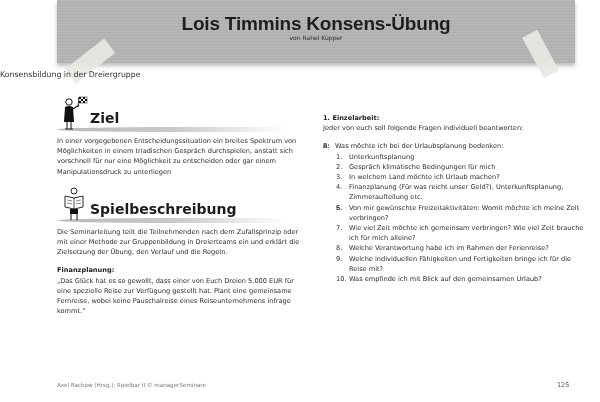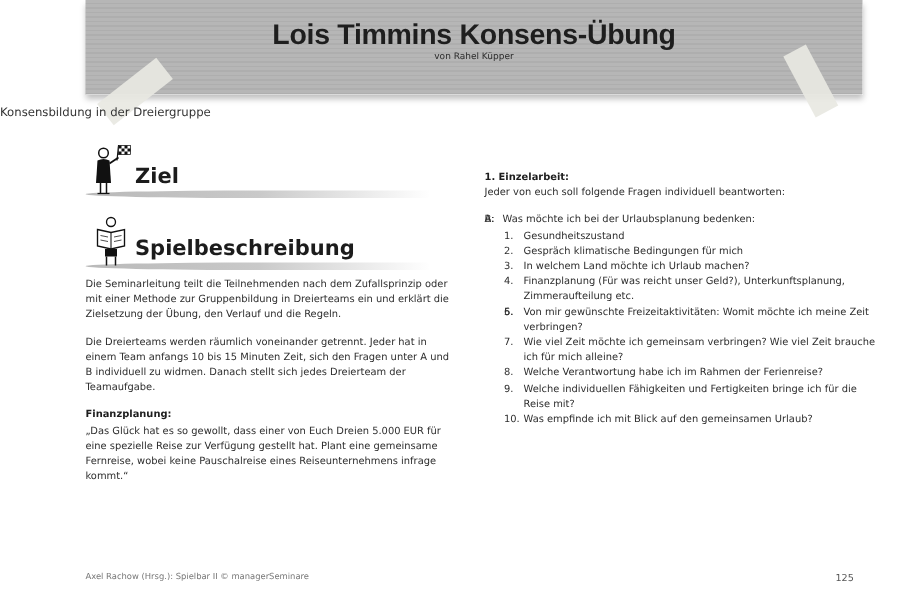--- a/index.html
+++ b/index.html
@@ -80,60 +80,60 @@
       <rect x="19" y="3" width="2" height="2" fill="#111"></rect>
         <rect x="23" y="3" width="2" height="2" fill="#111"></rect>
       <rect x="17" y="5" width="2" height="2" fill="#111"></rect>
         <rect x="21" y="5" width="2" height="2" fill="#111"></rect>
       <line x1="5" y1="26" x2="5" y2="33" stroke="#111" stroke-width="1"></line>
       <line x1="9" y1="26" x2="9" y2="33" stroke="#111" stroke-width="1"></line>
       <line x1="3" y1="33" x2="11" y2="33" stroke="#111" stroke-width="0.8"></line>
     </svg>
     <div class="label">Ziel</div>
   </div>
+  <p class="para">In einer vorgegebenen Entscheidungssituation ein breites Spektrum von Möglichkeiten in einem triadischen Gespräch durchspielen, anstatt sich vorschnell für nur eine Möglichkeit zu entscheiden oder gar einem Manipulationsdruck zu unterliegen</p>
 
   <div class="spacer"></div>
 
   <div class="section-head">
     <div class="swoosh"></div>
     <svg class="icon" viewBox="0 0 28 36">
       <circle cx="12" cy="4" r="3" fill="#fff" stroke="#111" stroke-width="0.9"></circle>
       <path d="M3 9 L12 11 L21 9 L21 20 L12 22 L3 20 Z" fill="#fff" stroke="#111" stroke-width="0.9"></path>
       <line x1="12" y1="11" x2="12" y2="22" stroke="#111" stroke-width="0.7"></line>
       <line x1="5" y1="13" x2="10" y2="14" stroke="#111" stroke-width="0.5"></line>
       <line x1="5" y1="16" x2="10" y2="17" stroke="#111" stroke-width="0.5"></line>
       <line x1="14" y1="14" x2="19" y2="13" stroke="#111" stroke-width="0.5"></line>
       <line x1="14" y1="17" x2="19" y2="16" stroke="#111" stroke-width="0.5"></line>
       <rect x="8" y="22" width="8" height="5" fill="#111"></rect>
       <line x1="9" y1="27" x2="9" y2="33" stroke="#111" stroke-width="1"></line>
       <line x1="15" y1="27" x2="15" y2="33" stroke="#111" stroke-width="1"></line>
     </svg>
     <div class="label">Spielbeschreibung</div>
   </div>
   <p class="para">Die Seminarleitung teilt die Teilnehmenden nach dem Zufallsprinzip oder mit einer Methode zur Gruppenbildung in Dreierteams ein und erklärt die Zielsetzung der Übung, den Verlauf und die Regeln.</p>
-  <p class="para">Die Dreierteams werden räumlich voneinander getrennt. Jeder hat in einem Team anfangs 10 bis 15 Minuten Zeit, sich den Fragen unter A und B individuell zu widmen. Danach stellt sich jedes Dreierteam der Teamaufgabe.</p>
   <div class="bold-head">Finanzplanung:</div>
   <p class="para" style="margin-top:0">„Das Glück hat es so gewollt, dass einer von Euch Dreien 5.000 EUR für eine spezielle Reise zur Verfügung gestellt hat. Plant eine gemeinsame Fernreise, wobei keine Pauschalreise eines Reiseunternehmens infrage kommt.“</p>
 </div>
 
 <div class="col-right">
   <div class="bold-head" style="margin-top:0">1. Einzelarbeit:</div>
   <p class="para" style="margin-top:0">Jeder von euch soll folgende Fragen individuell beantworten:</p>
   <div style="height:8px"></div>
   <ul class="rlist">
     <li>
       <span class="num">A:</span>
     </li>
     <li>
       <span class="num">B:</span>
       <span>Was möchte ich bei der Urlaubsplanung bedenken:</span>
     </li>
   </ul>
   <ul class="rlist sub">
-    <li><span class="num">1.</span><span>Gesundheitszustand</span></li>
+    <li><span class="num">1.</span><span>Unterkunftsplanung</span></li>
     <li><span class="num">2.</span><span>Gespräch klimatische Bedingungen für mich</span></li>
     <li><span class="num">3.</span><span>In welchem Land möchte ich Urlaub machen?</span></li>
     <li><span class="num">4.</span><span>Finanzplanung (Für was reicht unser Geld?), Unterkunftsplanung, Zimmeraufteilung etc.</span></li>
     <li><span class="num">5.</span></li>
     <li><span class="num">6.</span><span>Von mir gewünschte Freizeitaktivitäten: Womit möchte ich meine Zeit verbringen?</span></li>
     <li><span class="num">7.</span><span>Wie viel Zeit möchte ich gemeinsam verbringen? Wie viel Zeit brauche ich für mich alleine?</span></li>
     <li><span class="num">8.</span><span>Welche Verantwortung habe ich im Rahmen der Ferienreise?</span></li>
     <li><span class="num">9.</span><span>Welche individuellen Fähigkeiten und Fertigkeiten bringe ich für die Reise mit?</span></li>
     <li><span class="num">10.</span><span>Was empfinde ich mit Blick auf den gemeinsamen Urlaub?</span></li>
   </ul>

